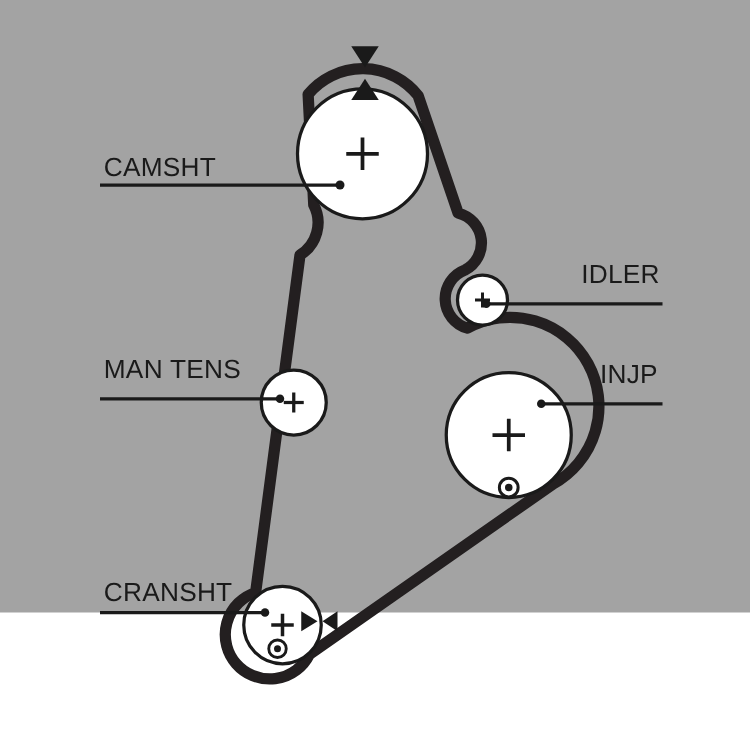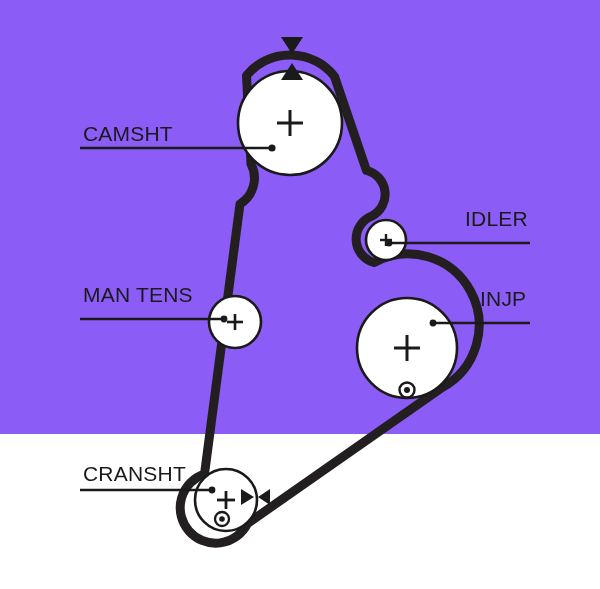--- a/index.html
+++ b/index.html
@@ -28,21 +28,21 @@
   text.part-label {
     font-family: "Liberation Sans", sans-serif;
     font-size: 21px;
     fill: #1a1a1a;
     letter-spacing: 0.2px;
   }
 </style>
 </head>
 <body>
 
-<div id="diagram-root" style="width: 600px; height: 434px; background: #8b5cf6;">
+<div id="diagram-root" style="width: 600px; height: 490px; background: #a3a3a3;">
   <svg class="diagram-canvas" viewBox="0 0 600 589" xmlns="http://www.w3.org/2000/svg" style="width: 600px; height: 589px;">
 
     <g>
 
       <path id="belt-loop" fill="none" stroke="#231f20" stroke-width="9" stroke-linecap="round" stroke-linejoin="round" d="
               M 246.5 75.5
               A 56.5 56.5 0 0 1 334.5 76.5
               L 366.5 170.5
               A 24.5 24.5 0 0 1 372.0 216.0
               A 24.5 24.5 0 0 0 374.0 262.5

